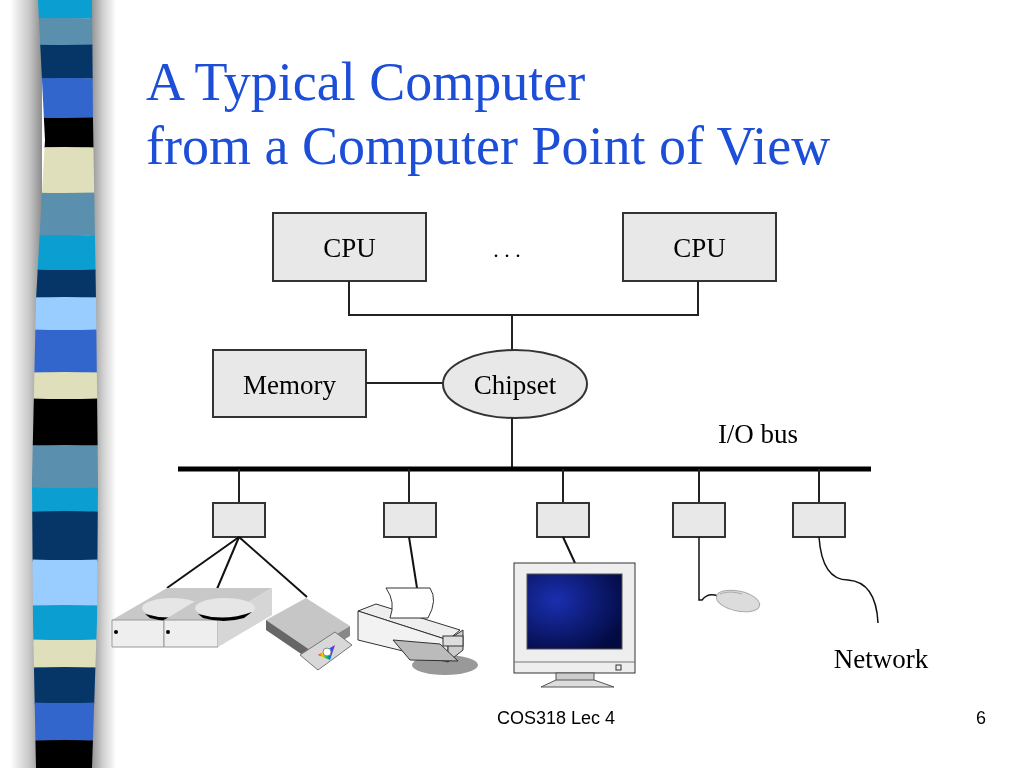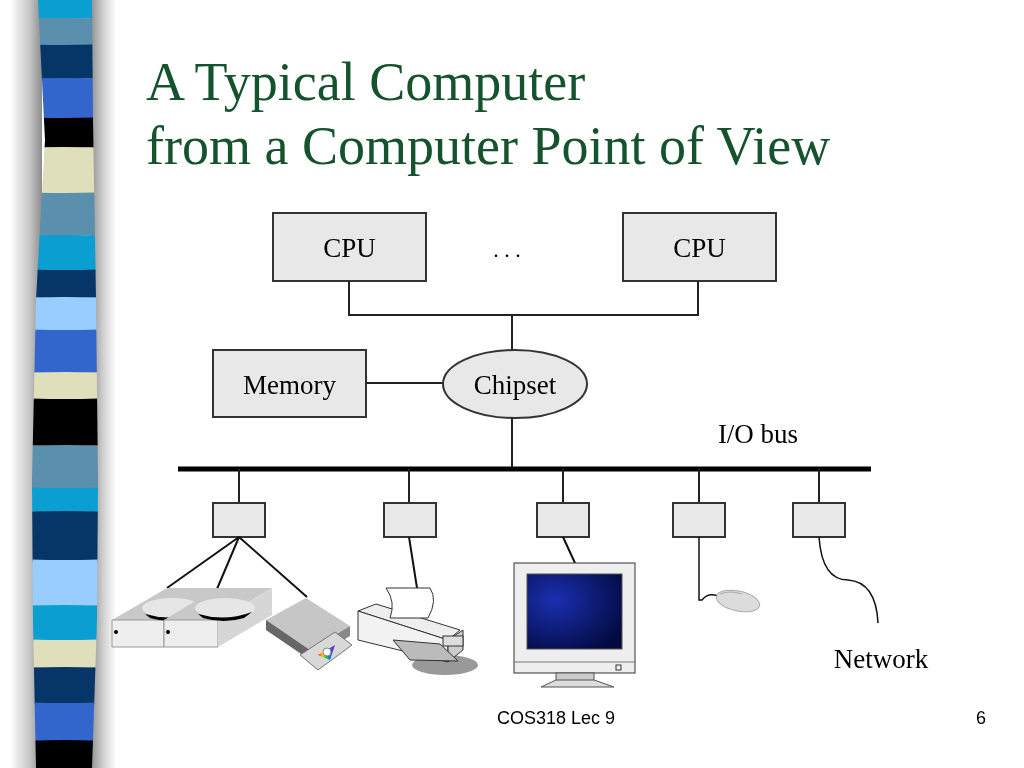--- a/index.html
+++ b/index.html
@@ -69,21 +69,21 @@
       <path d="M0,513 Q65,509 130,513 L130,563 Q65,559 0,563 Z" fill="#053667"></path>
       <path d="M0,558 Q65,562 130,558 L130,604 Q65,608 0,604 Z" fill="#99ccff"></path>
       <path d="M0,607 Q65,603 130,607 L130,643 Q65,639 0,643 Z" fill="#0a9fd0"></path>
       <path d="M0,638 Q65,642 130,638 L130,666 Q65,670 0,666 Z" fill="#e0dfbb"></path>
       <path d="M0,669 Q65,665 130,669 L130,706 Q65,702 0,706 Z" fill="#053667"></path>
       <path d="M0,701 Q65,705 130,701 L130,739 Q65,743 0,739 Z" fill="#3366cc"></path>
       <path d="M0,742 Q65,738 130,742 L130,771 Q65,767 0,771 Z" fill="#000000"></path>
     </g>
 </svg>
 
-<h1 id="slide-title" style="color: #14532d;">
+<h1 id="slide-title" style="color: #1d4ed8;">
   <span>A Typical Computer</span>
   <span>from a Computer Point of View</span>
 </h1>
 
 <svg id="diagram" width="1024" height="768" viewBox="0 0 1024 768">
   <defs>
     <radialGradient id="screenGrad" cx="0.3" cy="0.35" r="0.8">
       <stop offset="0" stop-color="#1a2fb0"></stop>
       <stop offset="1" stop-color="#020a40"></stop>
     </radialGradient>
@@ -202,14 +202,14 @@
   <path d="M699,537 L699,600 L702,600 Q708,592 718,596" fill="none" stroke="#111" stroke-width="1.5"></path>
   <g>
     <ellipse cx="738" cy="601" rx="22" ry="10" fill="#dcdcdc" stroke="#aaa" stroke-width="1" transform="rotate(12 738 601)"></ellipse>
     <path d="M720,594 Q730,590 742,594" fill="none" stroke="#aaa" stroke-width="1"></path>
   </g>
 
   <path d="M819,537 Q822,580 848,580 Q876,582 878,623" fill="none" stroke="#111" stroke-width="1.5"></path>
   <text x="881" y="668" text-anchor="middle" font-family="Liberation Serif, serif" font-size="27" fill="#000">Network</text>
 </svg>
 
-<div id="footer-course" class="footer-text">COS318 Lec 9</div>
+<div id="footer-course" class="footer-text">COS318 Lec 4</div>
 <div id="footer-page" class="footer-text">6</div>
 
 </body></html>

